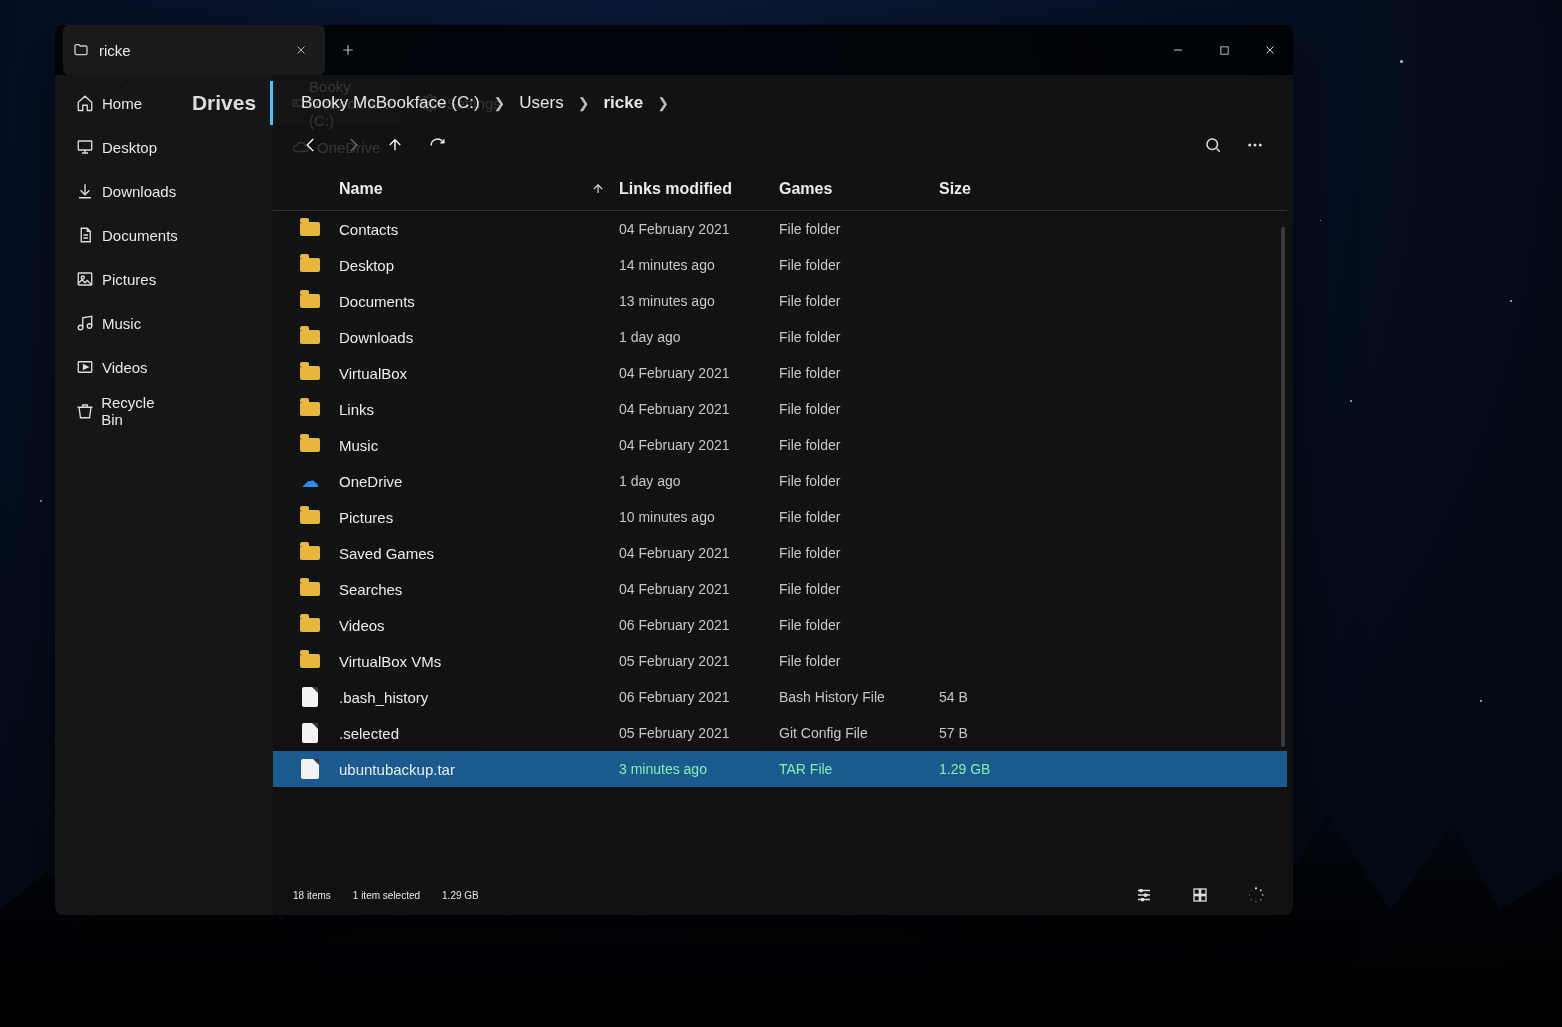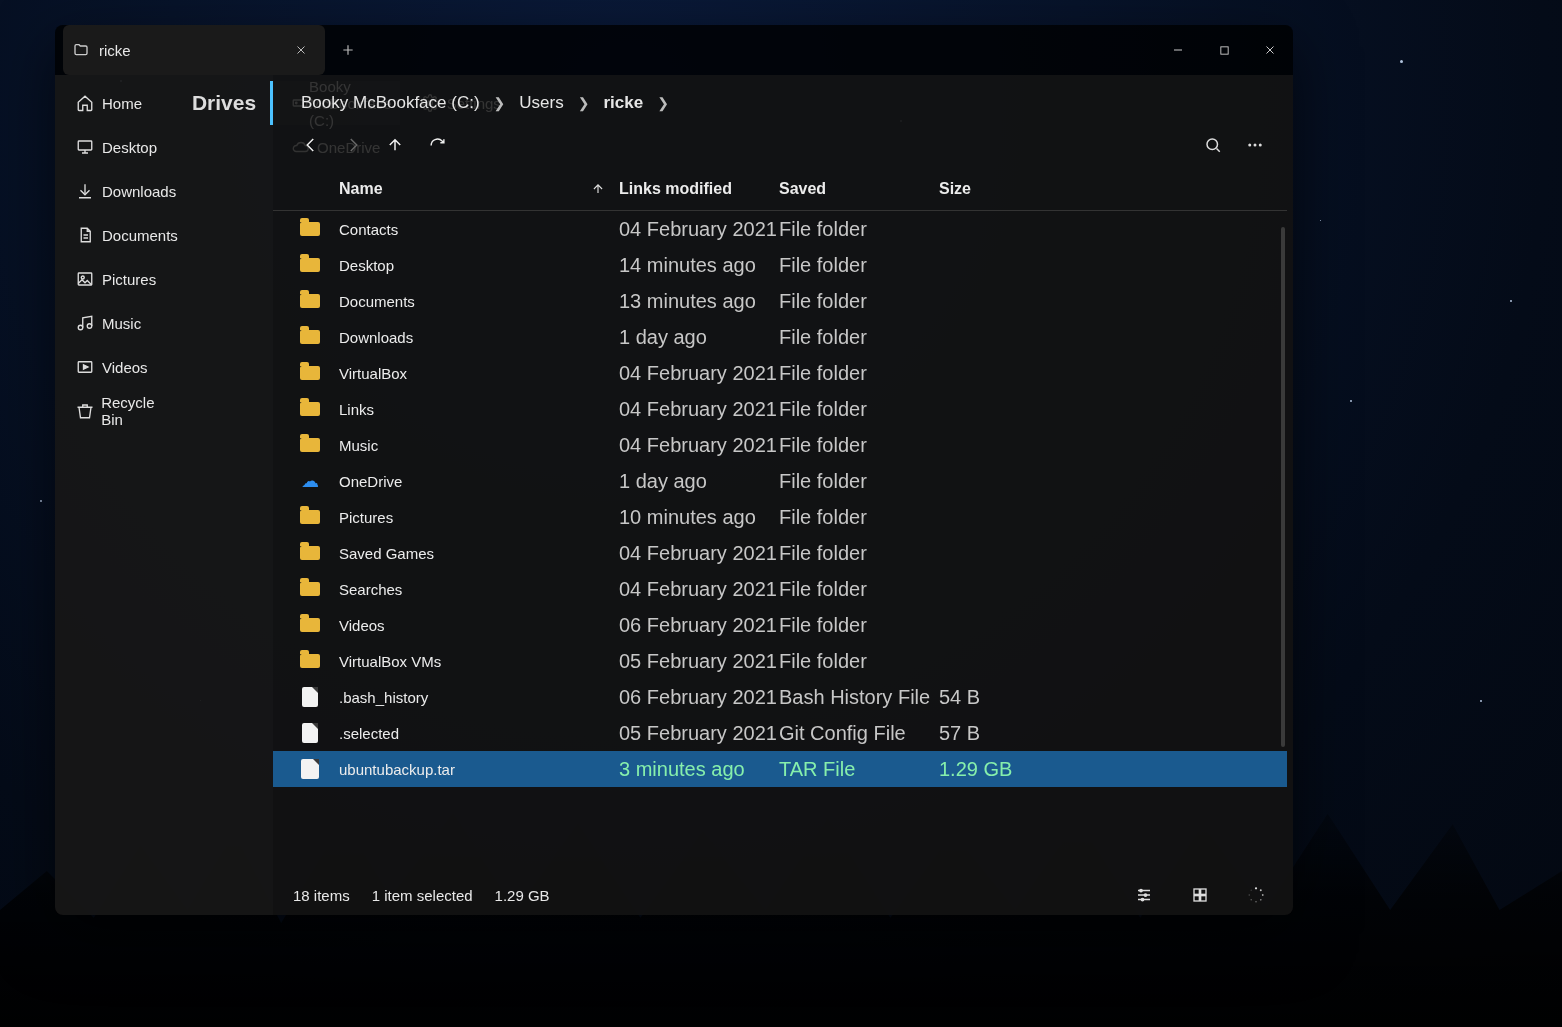--- a/index.html
+++ b/index.html
@@ -52,33 +52,33 @@
 
   .filegrid { flex:1; overflow:hidden; position:relative; margin: 0 6px 0 0; }
   .headerrow, .filerow { display:grid; grid-template-columns: 56px 280px 160px 160px 1fr; align-items:center; padding-left: 10px; }
   .headerrow { height:44px; border-bottom:1px solid #333; font-weight:600; color:#ececec; }
   .headerrow .hcell { display:flex; align-items:center; gap:14px; }
   .headerrow .sortglyph { color:#ddd; font-size:14px; margin-left:auto; margin-right:14px; }
   .rows { position:absolute; top:44px; bottom:0; left:0; right:0; overflow-y:auto; }
   .filerow { height:36px; font-size:15px; color:#ececec; }
   .filerow.selected { background:#1a5a8f; }
   .filerow .cname { white-space:nowrap; overflow:hidden; text-overflow:ellipsis; }
-  .filerow .cmeta { color:#c7c7c7; font-size:20px; }
+  .filerow .cmeta { color:#c7c7c7; font-size:14px; }
   .filerow.selected .cmeta { color:#86efac; }
   .ficon { width:22px; height:22px; display:flex; align-items:center; justify-content:center; margin-left:16px; }
   .folder { background:#e8b63a; width:20px; height:14px; border-radius:2px; position:relative; }
   .folder::before { content:""; position:absolute; top:-4px; left:0; width:9px; height:4px; background:#e8b63a; border-radius:2px 2px 0 0; }
   .doc { width:16px; height:20px; background:#f3f3f3; border-radius:2px; position:relative; }
   .doc::before { content:""; position:absolute; right:0; top:0; border-style:solid; border-width:0 6px 6px 0; border-color:transparent #3a3a3a transparent transparent; }
   .doc.wide { width:18px; }
   .cloud { color:#2d8ef0; font-size:18px; }
 
   .scrollbar-ind { position:absolute; right:2px; top:60px; width:4px; height:520px; background:#3a3a3a; border-radius:2px; }
 
-  .status { height:40px; display:flex; align-items:center; padding: 0 20px; gap:22px; font-size:15px; color:#e8e8e8; }
+  .status { height:40px; display:flex; align-items:center; padding: 0 20px; gap:22px; font-size:10px; color:#e8e8e8; }
   .status .sgrow { flex:1; }
   .sbtn { width:34px; height:30px; display:flex; align-items:center; justify-content:center; color:#ddd; border-radius:4px; }
 
   svg { display:block; }
 </style>
 </head>
 <body>
 
 <div aria-hidden="true">
   <div class="star" style="left:120px; top:80px; width:2px; height:2px"></div>
@@ -294,21 +294,21 @@
             <span class="sortglyph">
               <svg width="14" height="14" viewBox="0 0 24 24" fill="none" stroke="#ddd" stroke-width="2">
                   <path d="M12 19V5M5 12l7-7 7 7"></path>
                 </svg>
             </span>
           </div>
           <div class="hcell">
               <span>Links modified</span>
             </div>
           <div class="hcell">
-              <span>Saved</span>
+              <span>Games</span>
             </div>
           <div class="hcell">
               <span>Size</span>
             </div>
         </div>
         <div class="rows" id="rows">
             <div class="filerow">
     <div class="ficon">
                 <div class="folder"></div>
               </div>

